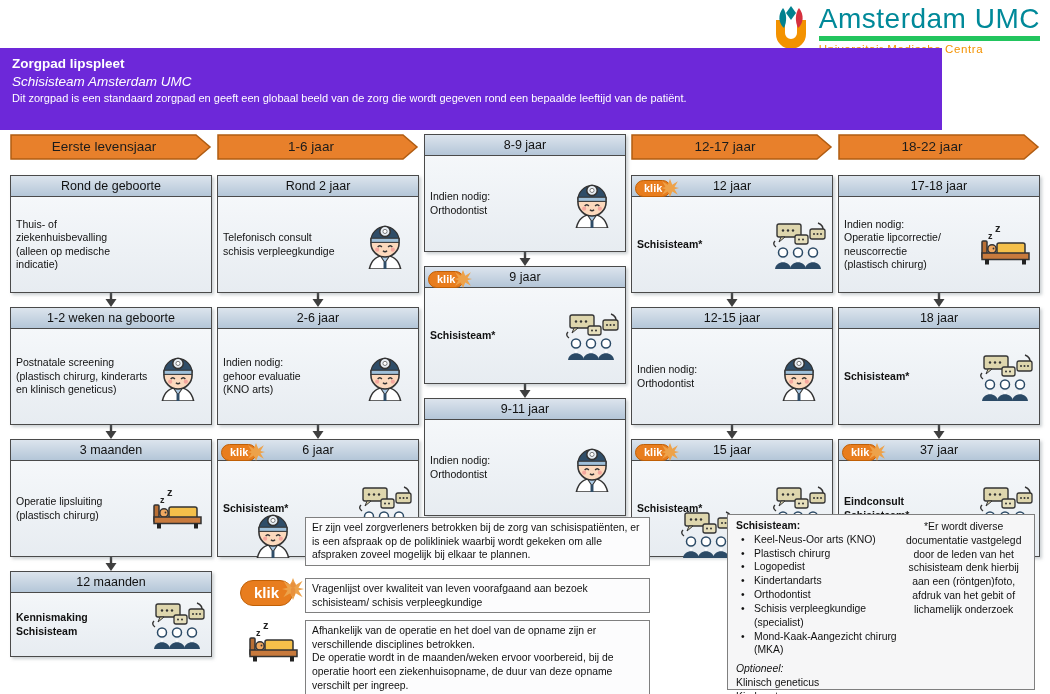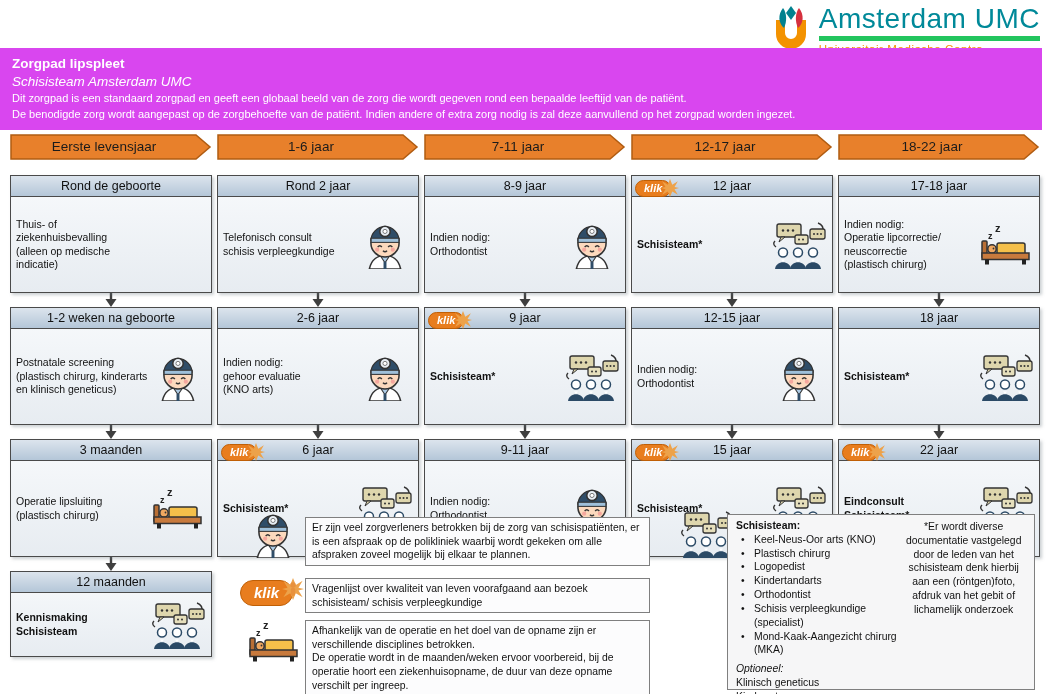--- a/index.html
+++ b/index.html
@@ -5,21 +5,21 @@
   * { margin:0; padding:0; box-sizing:border-box; }
   body { font-family:"Liberation Sans", sans-serif; background:#fff; }
   .page { position:relative; width:1050px; height:694px; background:#fff; overflow:hidden; }
 
   
   .logo { position:absolute; top:3px; right:10px; display:flex; align-items:center; gap:8px; }
   .logo-title { font-size:28px; color:#008999; letter-spacing:.5px; }
   .logo-sub { font-size:11.5px; color:#f39200; letter-spacing:.6px; border-top:5px solid #22c55e; padding-top:2px; margin-top:1px; }
 
   
-  .banner { position:absolute; top:48px; left:0; width:1042px; height:82px; background:#d946ef; color:#fff; padding:7px 12px; }
+  .banner { position:absolute; top:48px; left:0; width:942px; height:82px; background:#6d28d9; color:#fff; padding:7px 12px; }
   .banner-title { font-size:13.5px; font-weight:bold; line-height:1.35; }
   .banner-sub { font-size:13.5px; font-style:italic; line-height:1.35; }
   .banner-line { font-size:11px; line-height:1.4; }
 
   
   .columns { position:absolute; top:134px; left:10px; width:1030px; display:flex; gap:5px; }
   .column { width:202px; display:flex; flex-direction:column; }
   .col-header { position:relative; height:29px; margin-bottom:12px; }
   .col-header svg { position:absolute; inset:0; }
   .col-header-label { position:absolute; left:0; top:0; width:188px; height:26px; line-height:26px;
@@ -30,21 +30,21 @@
     background:linear-gradient(180deg,#dce4ed,#b4c6d8); border-bottom:1.6px solid #4a4a4a; }
   .box-klik-slot { position:absolute; left:3px; top:2px; }
   .box-body { flex:1; display:flex; align-items:center; padding:2px 5px; }
   .box-text { flex:1; font-size:10.5px; line-height:1.28; text-align:left; color:#111; white-space:pre-line; }
   .box-text.bold { font-weight:bold; }
   .box-icon-slot { width:56px; flex-shrink:0; display:flex; align-items:center; justify-content:center; }
   .connector { height:14px; display:flex; align-items:center; justify-content:center; }
 
   
   .klik { position:relative; display:inline-block; background:#e87d1e; border:1px solid #c05f05; border-radius:9px;
-    color:#fff; font-weight:bold; font-size:11px; height:17px; line-height:15px; padding:0 8px;font-style:italic; }
+    color:#fff; font-weight:bold; font-size:11px; height:17px; line-height:15px; padding:0 8px; }
   .klik .burst { position:absolute; right:-9px; top:-2px; }
   .klik-large { font-size:15px; height:26px; line-height:24px; padding:0 13px; border-radius:13px; }
   .klik-large .burst { right:-12px; top:-3px; }
 
   
   .legend-icon { position:absolute; }
   .legend-text { position:absolute; width:345px; border:1.3px solid #7f7f7f; background:#fcfcfd;
     padding:3px 6px; font-size:10.4px; line-height:1.32; color:#111; white-space:pre-line; }
   .lt1 { left:305px; top:517px; min-height:47px; }
   .lt2 { left:305px; top:578px; min-height:30px; }
@@ -81,21 +81,20 @@
     <div class="logo-text">
       <div class="logo-title">Amsterdam UMC</div>
       <div class="logo-sub">Universitair Medische Centra</div>
     </div>
   </div>
 
   <div class="banner">
     <div class="banner-title">Zorgpad lipspleet</div>
     <div class="banner-sub">Schisisteam Amsterdam UMC</div>
     <div class="banner-line">Dit zorgpad is een standaard zorgpad en geeft een globaal beeld van de zorg die wordt gegeven rond een bepaalde leeftijd van de patiënt.</div>
-    <div class="banner-line">De benodigde zorg wordt aangepast op de zorgbehoefte van de patiënt. Indien andere of extra zorg nodig is zal deze aanvullend op het zorgpad worden ingezet.</div>
   </div>
 
   <div class="columns">
       <div class="column">
     <div class="col-header">
       <svg viewBox="0 0 202 26" width="202" height="26">
         <polygon points="1,1 186,1 200,13 186,25 1,25" fill="#e8802b" stroke="#b05c12" stroke-width="1.5"></polygon>
       </svg>
       <span class="col-header-label">Eerste levensjaar</span>
     </div>
@@ -345,26 +344,20 @@
                     <path d="M25,38.5 L27,41 L29,38.5 Z"></path>
                     <path d="M40,38.5 L42,41 L44,38.5 Z"></path>
     </g>
   </svg>
               </div>
     </div>
   </div>
         </div>
   </div>
       <div class="column">
-    <div class="col-header">
-      <svg viewBox="0 0 202 26" width="202" height="26">
-        <polygon points="1,1 186,1 200,13 186,25 1,25" fill="#e8802b" stroke="#b05c12" stroke-width="1.5"></polygon>
-      </svg>
-      <span class="col-header-label">7-11 jaar</span>
-    </div>
     <div class="col-boxes">
           <div class="msbox">
     <div class="box-title-bar">
       <span class="box-klik-slot"></span>
       <span class="box-title">8-9 jaar</span>
     </div>
     <div class="box-body">
       <div class="box-text">Indien nodig:
 Orthodontist</div>
       <div class="box-icon-slot">
@@ -705,21 +698,21 @@
     </svg>
   </div>
           <div class="msbox">
     <div class="box-title-bar">
       <span class="box-klik-slot"><span class="klik">
     <span>klik</span>
     <svg class="burst" width="18" height="18" viewBox="0 0 16 16">
       <polygon points="8,0 10,5 15,2 12,7 16,8 12,9 15,14 10,11 8,16 6,11 1,14 4,9 0,8 4,7 1,2 6,5" fill="#eda24a"></polygon>
     </svg>
   </span></span>
-      <span class="box-title">22 jaar</span>
+      <span class="box-title">37 jaar</span>
     </div>
     <div class="box-body">
       <div class="box-text bold">Eindconsult
 Schisisteam*</div>
       <div class="box-icon-slot">
                 <svg width="56" height="48" viewBox="0 0 56 48">
     <path d="M47,2 q6,2 5,9" stroke="#333" stroke-width="1.4" fill="none"></path>
     <path d="M4,20 q-3,3 1,6" stroke="#333" stroke-width="1.4" fill="none"></path>
     <rect x="6" y="3" width="24" height="13" rx="2" fill="#ded6ad" stroke="#333" stroke-width="1.4"></rect>
     <path d="M10,16 l-2,5 l6,-5 Z" fill="#ded6ad" stroke="#333" stroke-width="1"></path>

